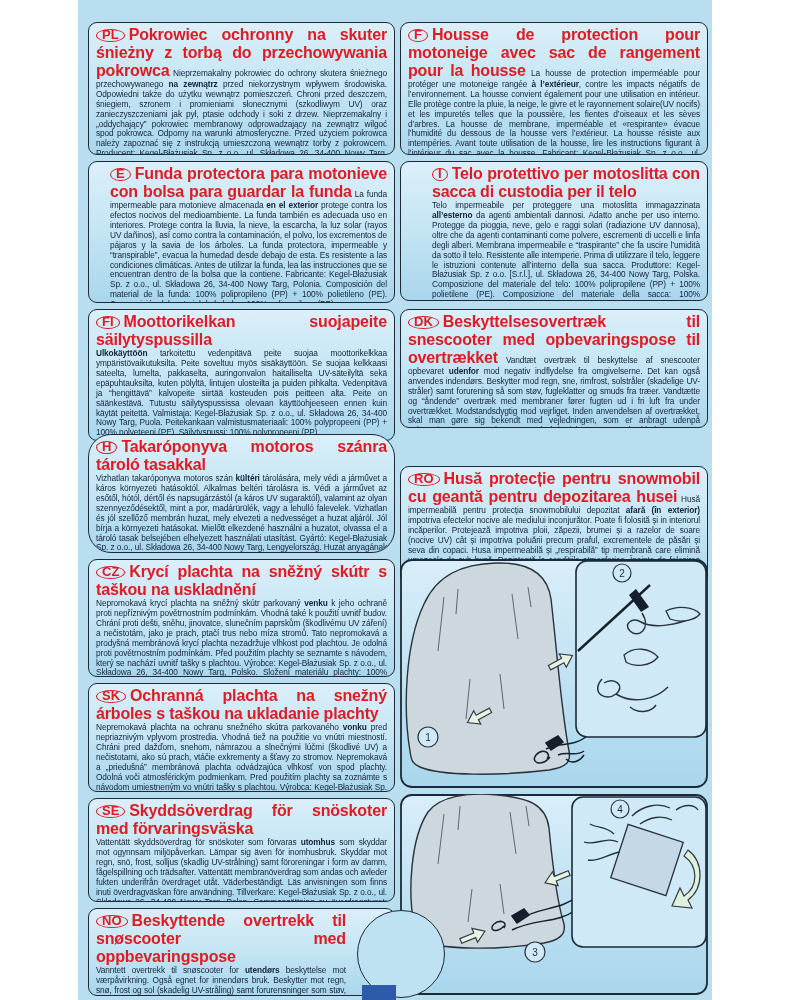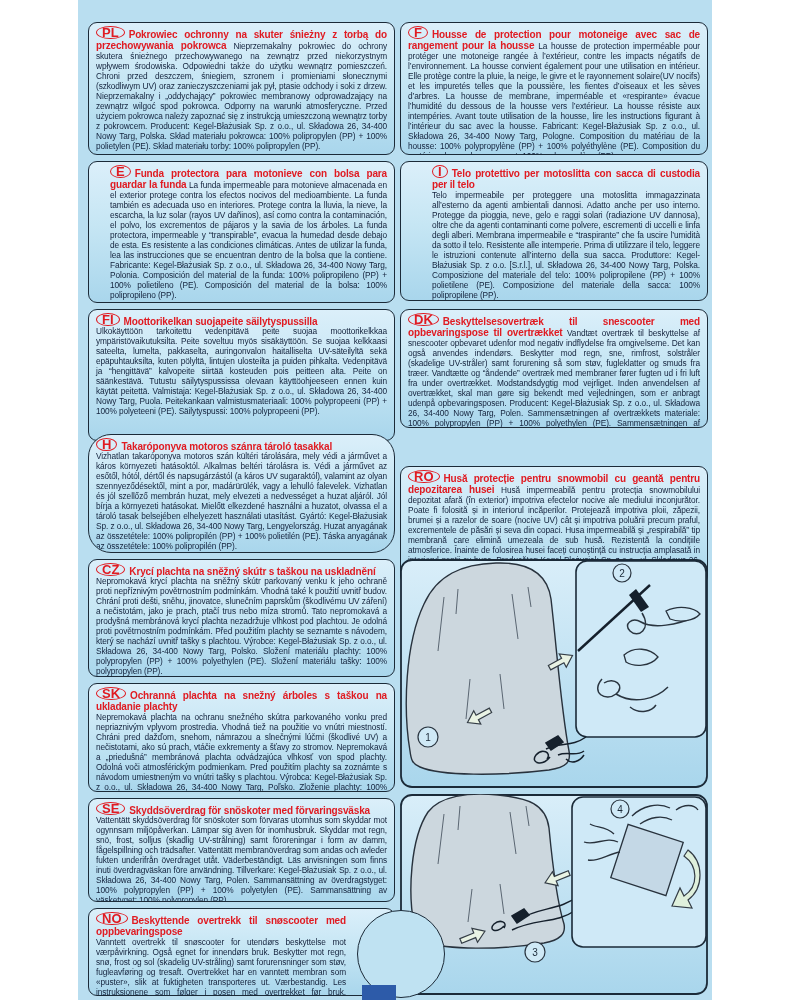--- a/index.html
+++ b/index.html
@@ -3,23 +3,23 @@
 <meta charset="utf-8">
 <style>
   html,body{margin:0;padding:0;}
   body{width:800px;height:1000px;background:#ffffff;font-family:"Liberation Sans",sans-serif;position:relative;overflow:hidden;}
   .doc{position:absolute;left:78px;top:0;width:634px;height:1000px;background:#b9def0;}
   .tbox{position:absolute;box-sizing:border-box;background:linear-gradient(180deg,#dbeffa 0%,#c6e6f4 45%,#a9d6ec 100%);
         border:1.6px solid #1b2a38;border-radius:9px;padding:3px 7px 3px 7px;overflow:hidden;
         text-align:justify;font-size:8.3px;line-height:1.2;letter-spacing:-0.1px;color:#13223c;}
   .badge{display:inline-block;border:1.5px solid #e01b22;color:#e01b22;font-weight:700;font-size:13px;
          line-height:10px;padding:0.5px 5px;border-radius:50%;margin-right:4px;vertical-align:1px;letter-spacing:0;}
-  .head{color:#e01b22;font-weight:700;font-size:10px;line-height:1.12;letter-spacing:-0.15px;}
+  .head{color:#e01b22;font-weight:700;font-size:16px;line-height:1.12;letter-spacing:-0.15px;}
   .head.block{display:block;margin-bottom:1px;}
-  .bld{font-weight:400;}
+  .bld{font-weight:700;}
   .ibox{position:absolute;}
   .notch-circle{position:absolute;left:357px;top:910px;width:86px;height:86px;border-radius:50%;
                 background:#bfe2f2;border:1.6px solid #1b2a38;z-index:6;}
   .no-spacer{float:right;width:40px;height:74px;margin:4px -3px 0 4px;}
   .bottom-tab{position:absolute;left:362px;top:985px;width:34px;height:15px;background:#2d5ba9;z-index:7;}
   svg text{font-family:"Liberation Sans",sans-serif;}
 </style>
 </head>
 <body>
 

